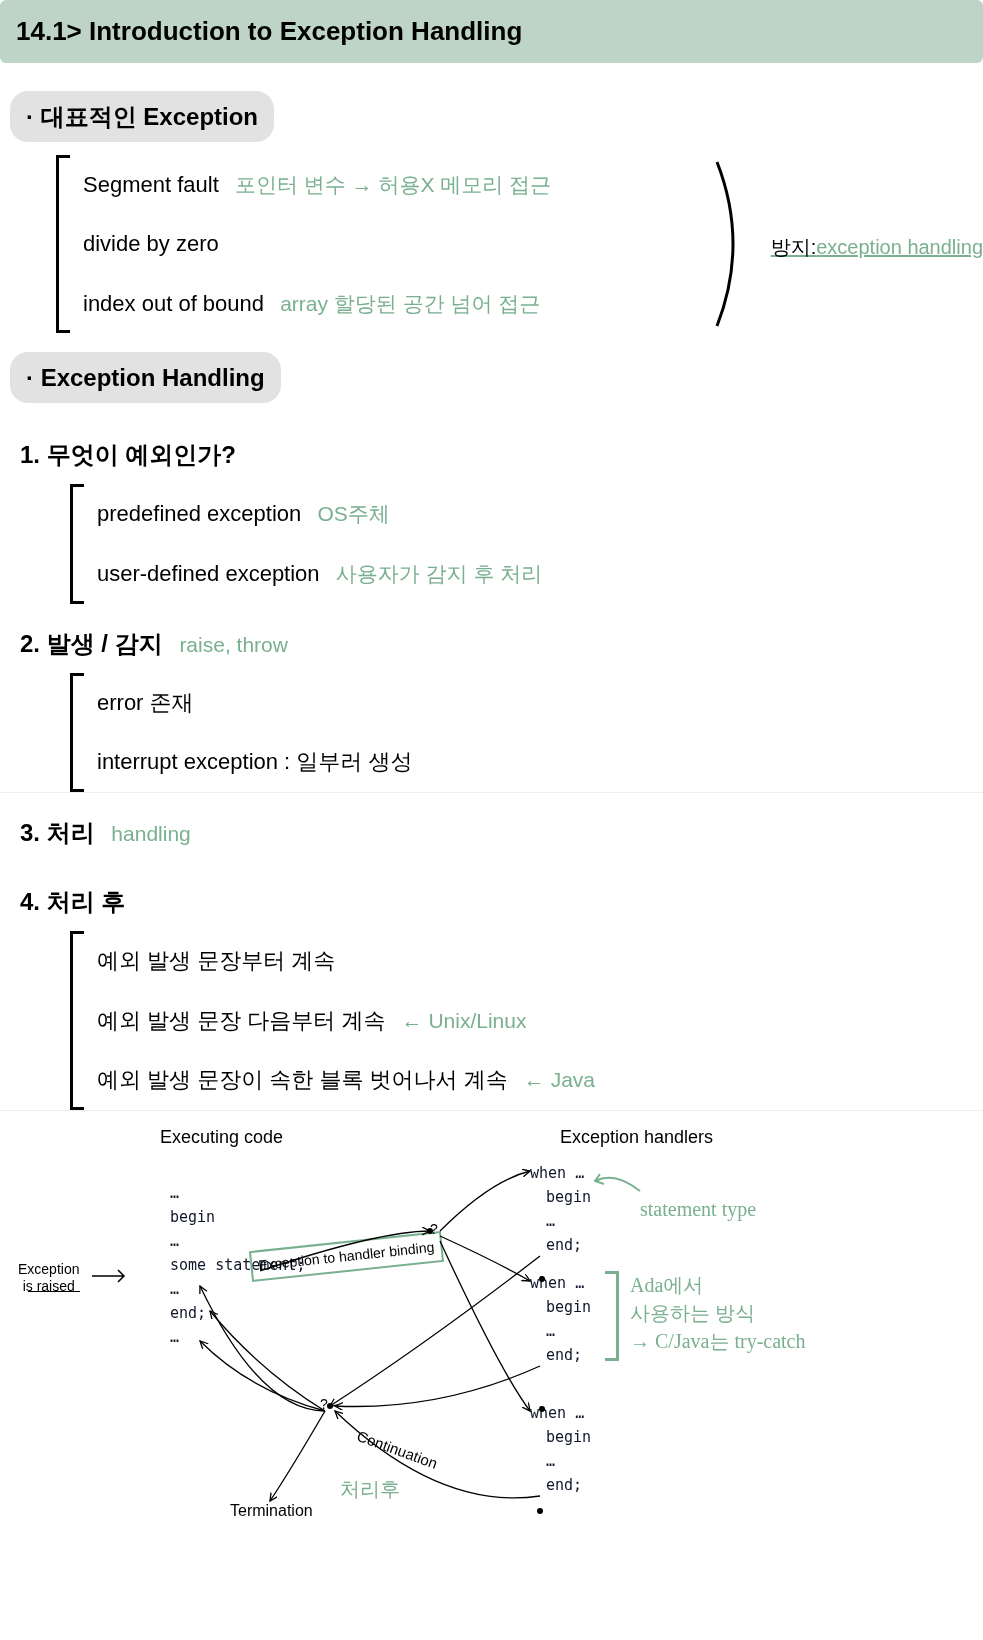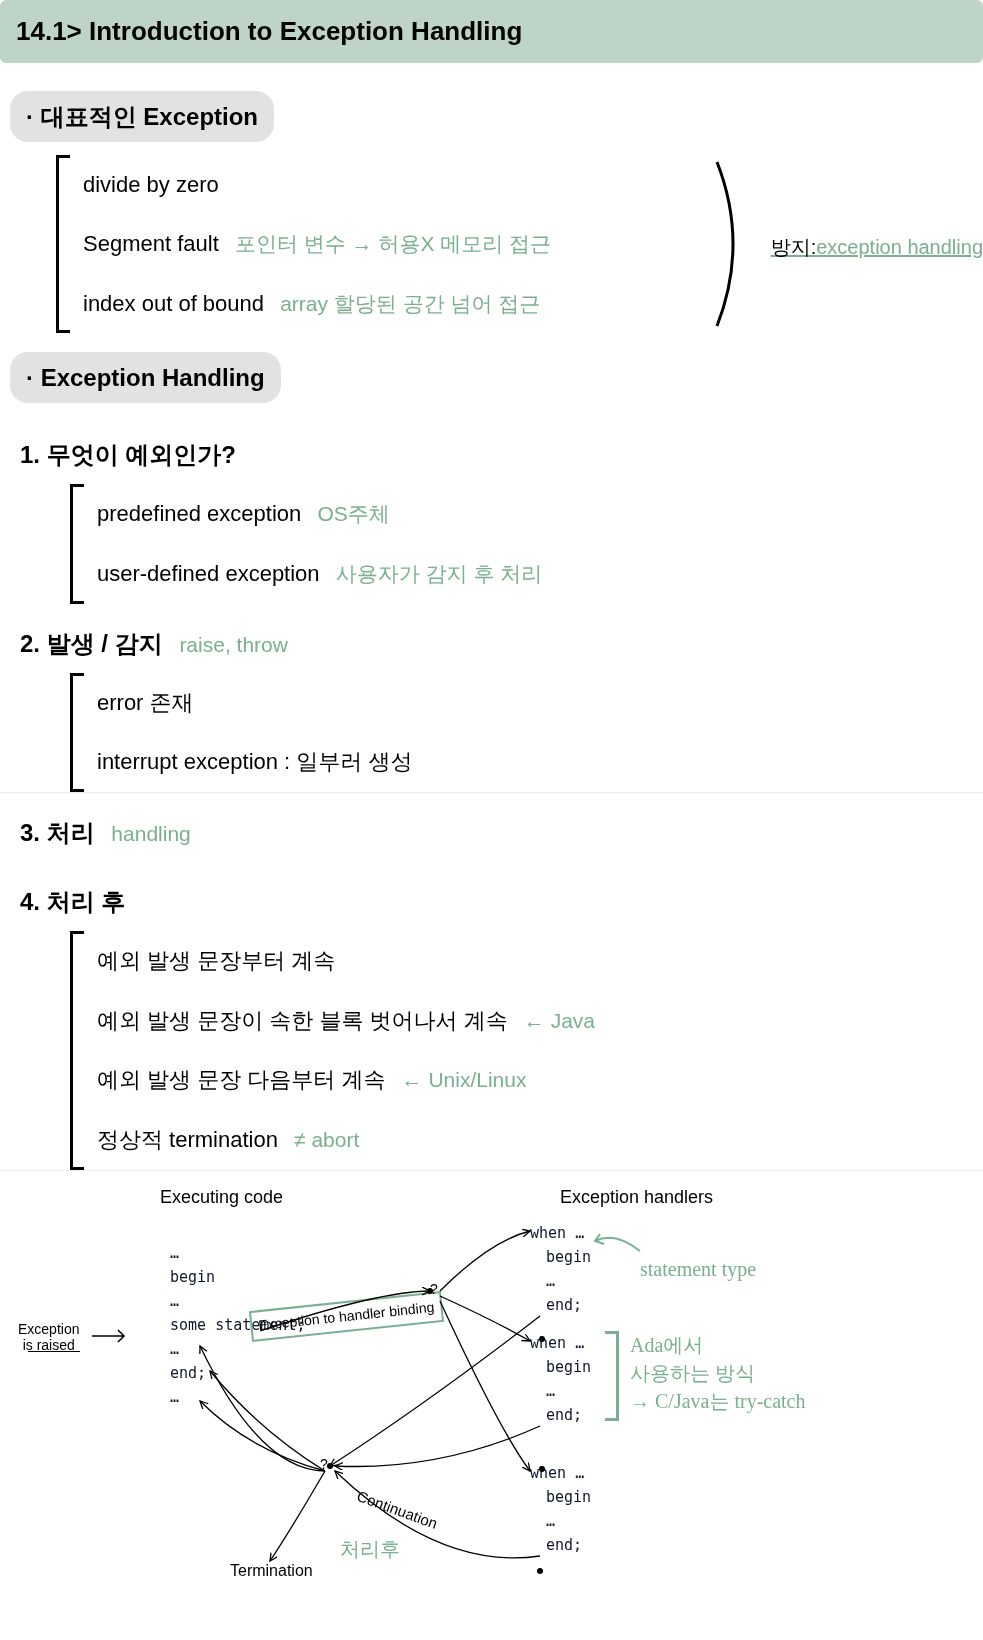--- a/index.html
+++ b/index.html
@@ -127,26 +127,26 @@
 <div class="page">
 
   <div class="title-band">14.1&gt; Introduction to Exception Handling</div>
 
   
   <div class="section-chip">· 대표적인 Exception</div>
 
   <div class="big-brace-wrap" style="padding-left:20px;">
     <div class="bracket-group" style="flex:1;">
       <div class="row">
+        <span>Segment fault</span>
+        <span class="note-green inline-note">포인터 변수 → 허용X 메모리 접근</span>
+      </div>
+      <div class="row">
         <span>divide by zero</span>
         <span class="note-green inline-note"></span>
-      </div>
-      <div class="row">
-        <span>Segment fault</span>
-        <span class="note-green inline-note">포인터 변수 → 허용X 메모리 접근</span>
       </div>
       <div class="row">
         <span>index out of bound</span>
         <span class="note-green inline-note">array 할당된 공간 넘어 접근</span>
       </div>
     </div>
     <svg class="big-brace-svg" viewBox="0 0 48 180">
       <path d="M 8 8 Q 40 90 8 172" stroke="#000" stroke-width="3" fill="none"></path>
     </svg>
     <div class="abort-block">
@@ -197,30 +197,26 @@
   
   <div class="num-item">
     <span>4.</span> <span>처리 후</span>
   </div>
   <div class="bracket-group" style="margin-left:70px;">
     <div class="row">
       <span>예외 발생 문장부터 계속</span>
       <span class="note-green inline-note"></span>
     </div>
     <div class="row">
+      <span>예외 발생 문장 다음부터 계속</span>
+      <span class="note-green inline-note">← Unix/Linux</span>
+    </div>
+    <div class="row">
       <span>예외 발생 문장이 속한 블록 벗어나서 계속</span>
       <span class="note-green inline-note">← Java</span>
-    </div>
-    <div class="row">
-      <span>예외 발생 문장 다음부터 계속</span>
-      <span class="note-green inline-note">← Unix/Linux</span>
-    </div>
-    <div class="row">
-      <span>정상적 termination</span>
-      <span class="note-green inline-note">≠ abort</span>
     </div>
   </div>
 
   
   <div class="diagram">
     <div class="diag-heading" style="left:160px; top:10px;">Executing code</div>
     <div class="diag-heading" style="left:560px; top:10px;">Exception handlers</div>
 
     <div class="diag-code" style="left:170px; top:70px;">
       <div>…</div>

